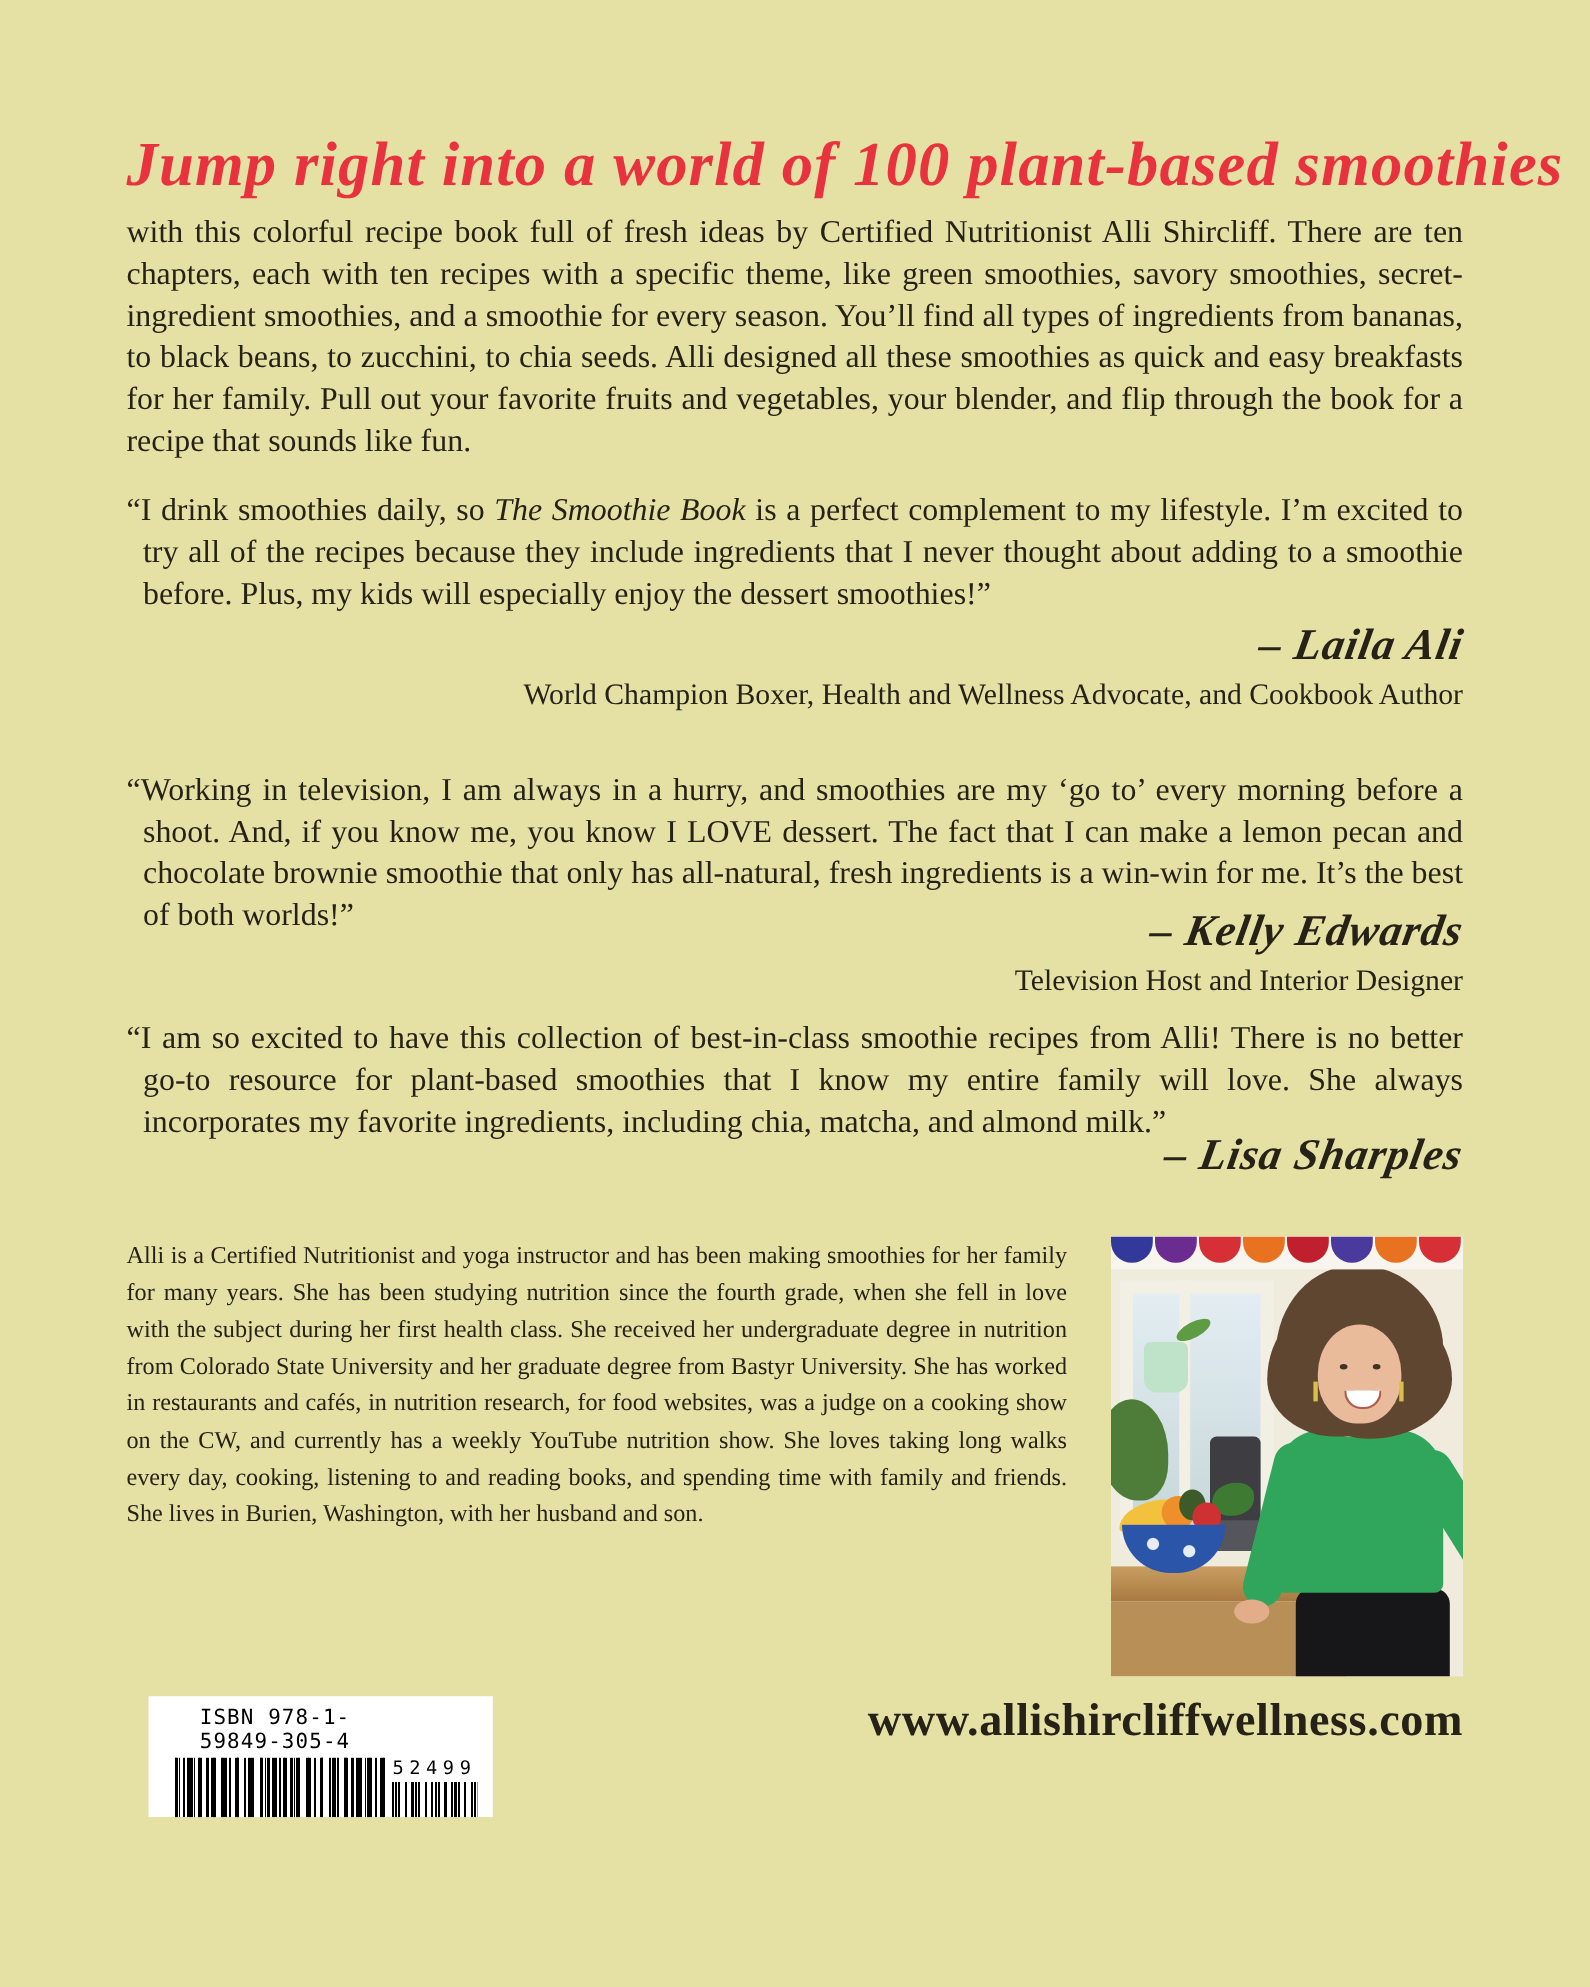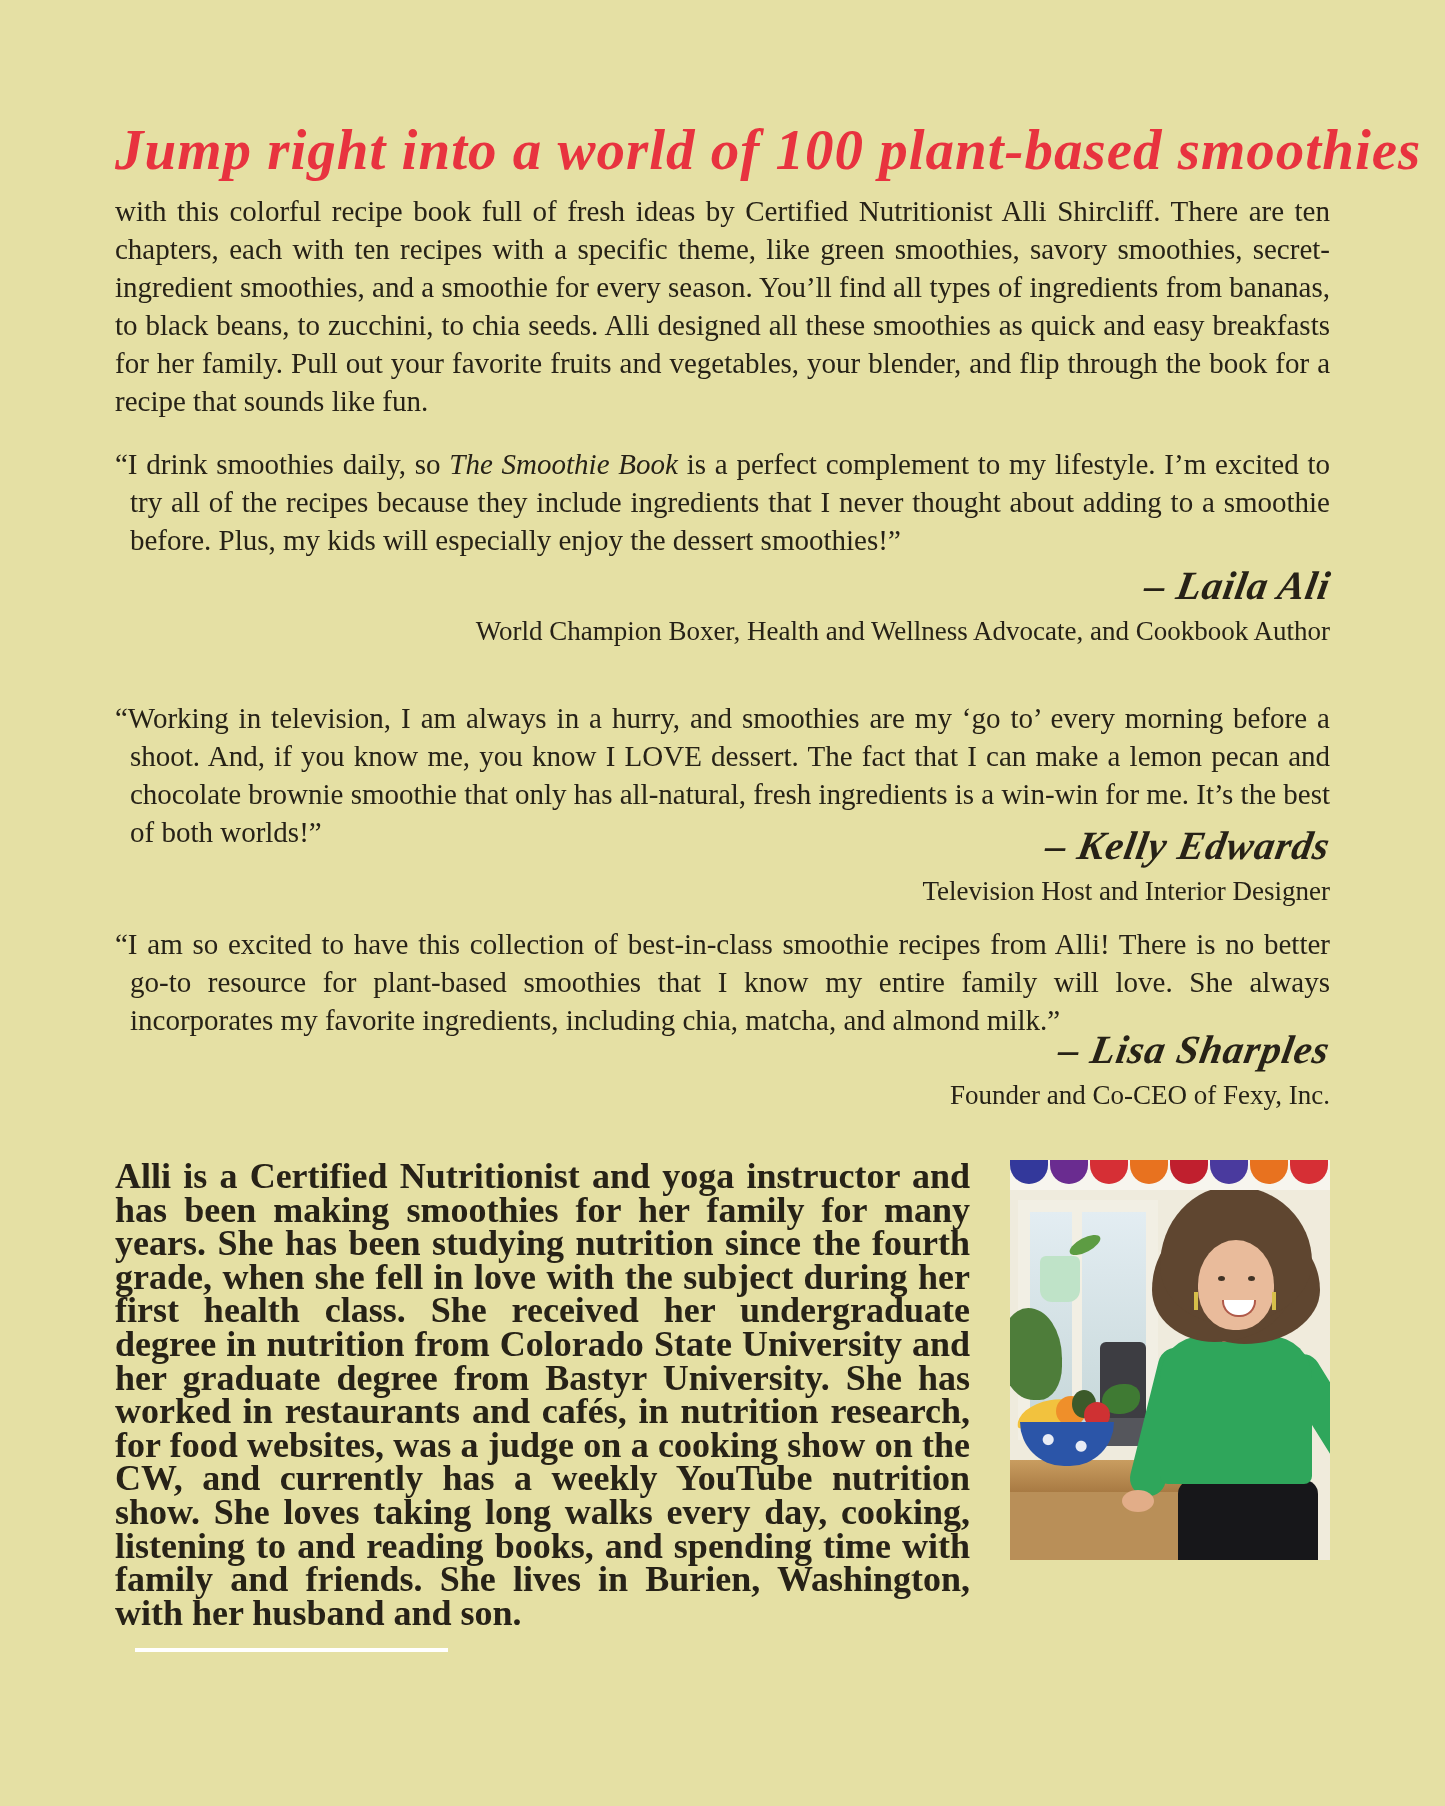--- a/index.html
+++ b/index.html
@@ -21,21 +21,21 @@
   .q2{margin-top:50px;}
   .q3{margin-top:16px;}
   .attr{text-align:right;}
   .attr-2{margin-top:-32px;}
   .attr-3{margin-top:-16px;}
   .sig{font-size:40px;line-height:54px;font-style:italic;font-weight:bold;letter-spacing:1px;}
   .sig-inner{display:inline-block;transform:skewX(-10deg);}
   .attr-title{font-size:27px;line-height:36px;}
 
   .bio-row{display:flex;margin-top:47px;}
-  .bio{width:855px;margin:0 40px 0 0;font-size:36px;line-height:33.6px;text-align:justify;font-weight:bold;}
+  .bio{width:855px;margin:0 40px 0 0;font-size:22px;line-height:33.6px;text-align:justify;}
 
   
   .photo{width:320px;height:400px;position:relative;overflow:hidden;background:#efebdd;flex:none;}
   .photo *{position:absolute;}
   .bunting{top:0;left:0;right:0;height:30px;background:#f7f5ee;display:flex;}
   .scallop{position:static;flex:1;height:24px;border-radius:0 0 22px 22px;margin-right:2px;}
   .s1{background:#33389b}.s2{background:#6a2c90}.s3{background:#d62f35}.s4{background:#e8721f}
   .s5{background:#c01f2e}.s6{background:#4a3a9e}.s7{background:#e8721f}.s8{background:#d62f35}
   .win-glass{left:8px;top:40px;width:116px;height:216px;background:linear-gradient(180deg,#e3edf2,#c6d7d9);border:12px solid #f2efe4;}
   .win-bar{left:62px;top:40px;width:10px;height:216px;background:#f2efe4;}
@@ -115,21 +115,20 @@
     <div class="attr attr-2">
       <div class="sig"><span class="sig-inner">– Kelly Edwards</span></div>
       <div class="attr-title">Television Host and Interior Designer</div>
     </div>
   </section>
 
   <section>
     <p class="quote q3">“I am so excited to have this collection of best-in-class smoothie recipes from Alli! There is no better go-to resource for plant-based smoothies that I know my entire family will love. She always incorporates my favorite ingredients, including chia, matcha, and almond milk.”</p>
     <div class="attr attr-3">
       <div class="sig"><span class="sig-inner">– Lisa Sharples</span></div>
-      <div class="attr-title">Founder and Co-CEO of Fexy, Inc.</div>
     </div>
   </section>
 
   <section class="bio-row">
     <p class="bio">Alli is a Certified Nutritionist and yoga instructor and has been making smoothies for her family for many years. She has been studying nutrition since the fourth grade, when she fell in love with the subject during her first health class. She received her undergraduate degree in nutrition from Colorado State University and her graduate degree from Bastyr University. She has worked in restaurants and cafés, in nutrition research, for food websites, was a judge on a cooking show on the CW, and currently has a weekly YouTube nutrition show. She loves taking long walks every day, cooking, listening to and reading books, and spending time with family and friends. She lives in Burien, Washington, with her husband and son.</p>
     <div class="photo" role="img" aria-label="Alli Shircliff smiling in her kitchen, curly hair, green sweater, black pants, fruit bowl and blender on a wooden counter">
       <div class="cabinet"></div>
       <div class="win-glass"></div>
       <div class="win-bar"></div>
       <div class="plant"></div>

